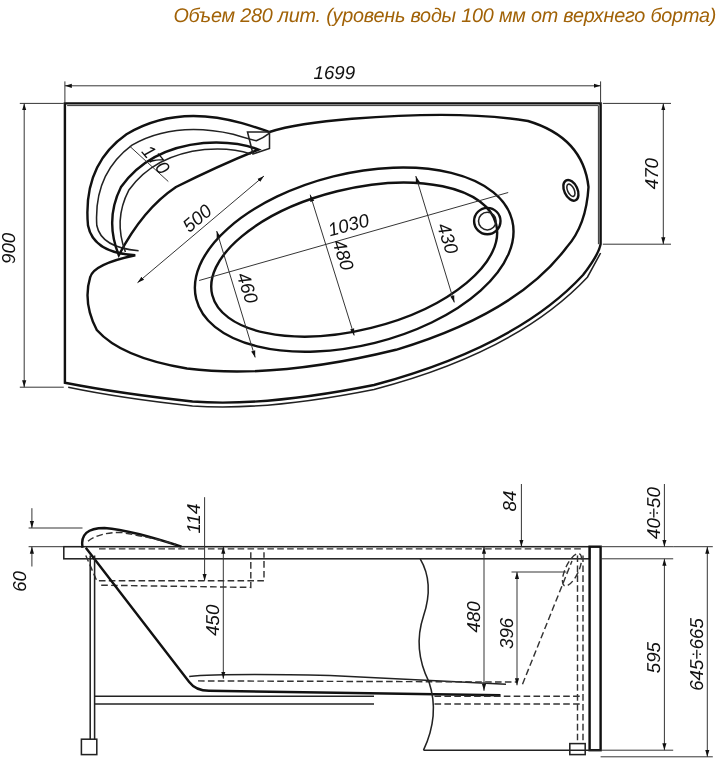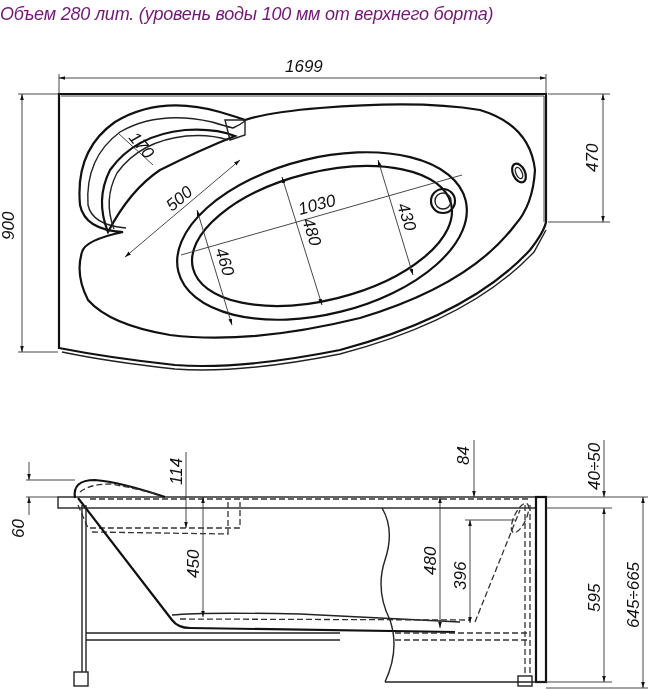--- a/index.html
+++ b/index.html
@@ -1,19 +1,19 @@
 <!DOCTYPE html>
 <html><head>
   <meta charset="utf-8">
   <style>
     html, body { margin: 0; padding: 0; background: #ffffff; }
     body { width: 651px; height: 690px; position: relative; overflow: hidden; font-family: "Liberation Sans", sans-serif; }
     .title {
-      position: absolute; left: 0; top: 4px; width: 651px; text-align: left;
-      font-size: 18px; font-style: italic; color: #701a75;
+      position: absolute; left: 0; top: 4px; width: 651px; text-align: right;
+      font-size: 18px; font-style: italic; color: #a16207;
       letter-spacing: -0.2px;
     }
     svg { position: absolute; left: 0; top: 0; }
     .dim-text { font-family: "Liberation Sans", sans-serif; font-style: italic; font-size: 17px; fill: #111; }
     .thick { stroke: #111; stroke-width: 2.2; fill: none; }
     .med { stroke: #222; stroke-width: 1.4; fill: none; }
     .thin { stroke: #333; stroke-width: 0.9; fill: none; }
     .dash { stroke: #333; stroke-width: 1.3; fill: none; stroke-dasharray: 6 3; }
   </style>
 </head>

